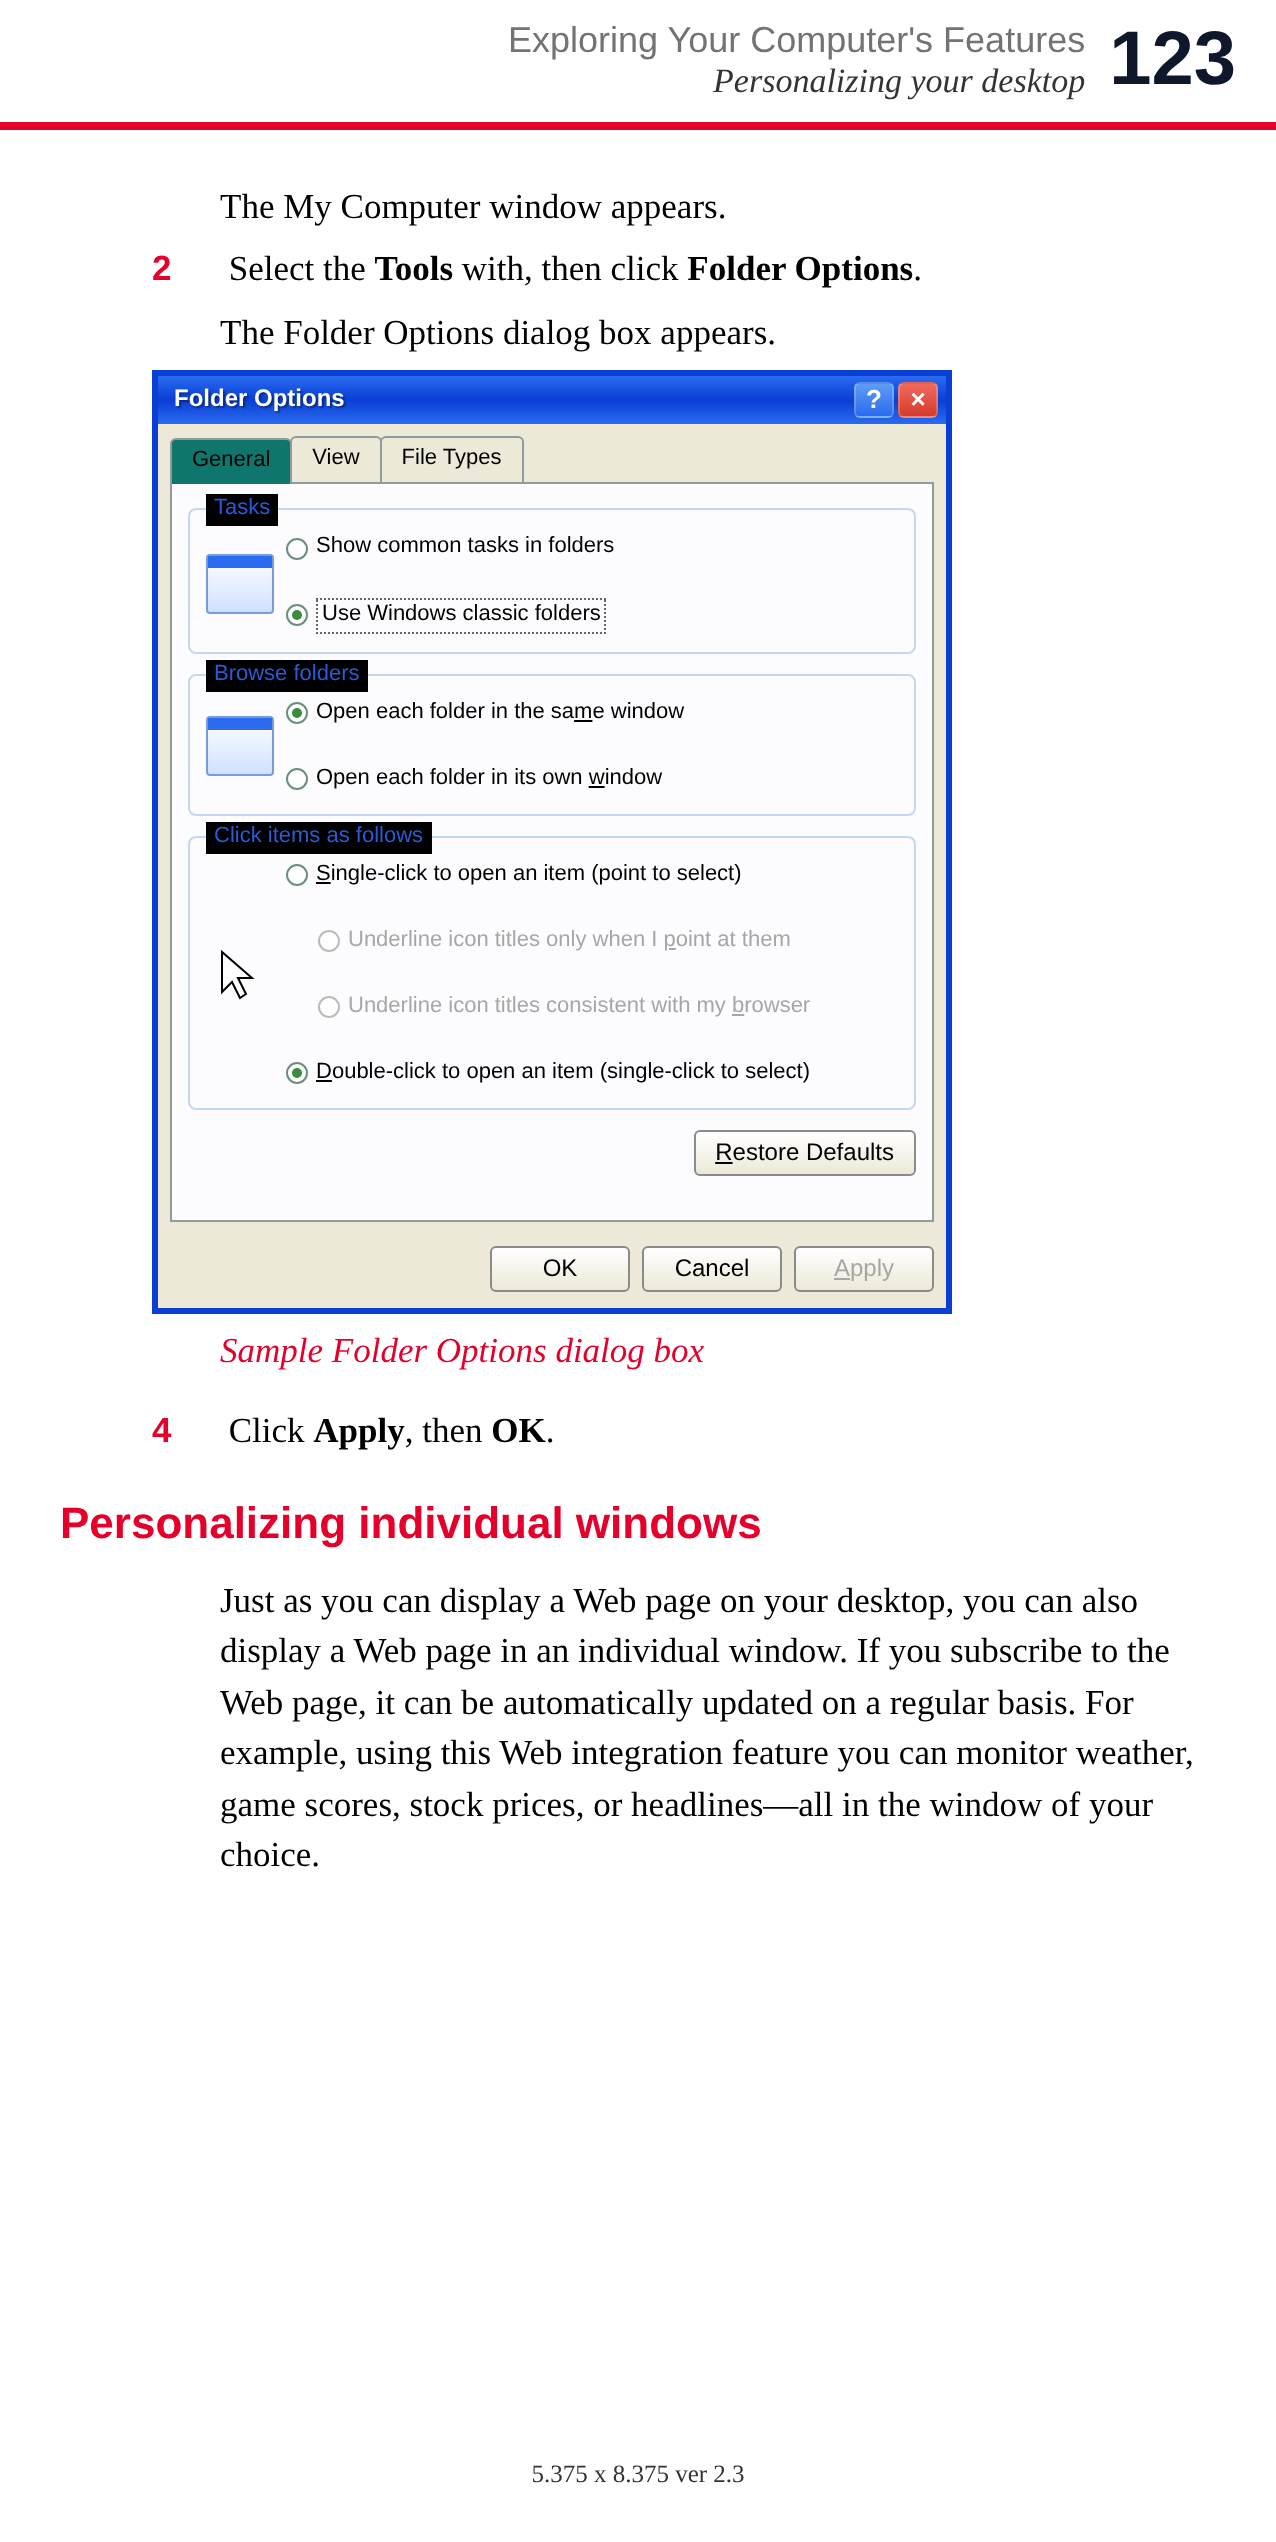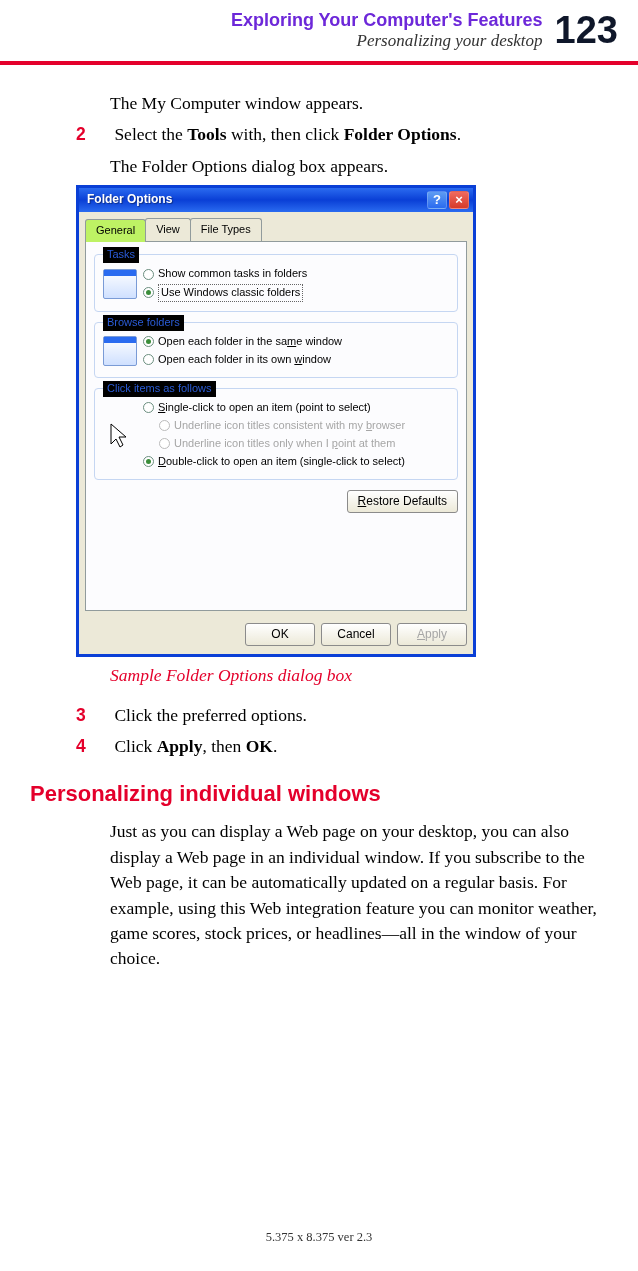--- a/index.html
+++ b/index.html
@@ -19,22 +19,22 @@
     text-align: right;
   }
   .header-titles {
     display: inline-block;
     vertical-align: top;
     text-align: right;
     margin-right: 8px;
   }
   .chapter-title {
     font-family: Arial, Helvetica, sans-serif;
-    font-weight: bold;
-    color: #6d28d9;
+    font-weight: normal;
+    color: #737373;
     font-size: 18px;
   }
   .section-title {
     font-style: italic;
     font-size: 17px;
     color: #333;
   }
   .page-number {
     display: inline-block;
     vertical-align: top;
@@ -125,21 +125,21 @@
   }
   .tab {
     padding: 3px 10px;
     border: 1px solid #919b9c;
     border-bottom: none;
     background: #ece9d8;
     border-radius: 3px 3px 0 0;
     margin-right: -1px;
     position: relative;
   }
-  .tab.active { background: #bef264; z-index: 2; top: 1px; }
+  .tab.active { background: #0f766e; z-index: 2; top: 1px; }
   .tab-body {
     margin: 0 6px 6px 6px;
     background: #fcfcfe;
     border: 1px solid #919b9c;
     padding: 8px 8px 10px 8px;
     min-height: 370px;
     position: relative;
   }
   .group {
     border: 1px solid #c5d6f2;
@@ -160,21 +160,21 @@
   .grow {
     display: flex;
     align-items: center;
     margin: 1px 0;
   }
   .gicon {
     width: 34px; height: 30px;
     margin-right: 6px;
     flex-shrink: 0;
   }
-  .radio-col { display: flex; flex-direction: column; gap: 2px; }
+  .radio-col { display: flex; flex-direction: column; gap: 17px; }
   .radio-row { display: flex; align-items: center; gap: 4px; }
   .radio {
     width: 11px; height: 11px;
     border: 1px solid #6b8e7f;
     border-radius: 50%;
     background: #fff;
     display: inline-flex;
     align-items: center;
     justify-content: center;
     flex-shrink: 0;
@@ -315,25 +315,25 @@
                 <polygon points="8,4 8,24 13,19 17,27 20,25 16,17 23,17" fill="#fff" stroke="#000" stroke-width="1"></polygon>
               </svg>
           </span>
           <div class="radio-col">
             <div class="radio-row">
               <span class="radio"></span>
               <span><span class="u">S</span><span>ingle-click to open an item (point to select)</span></span>
             </div>
             <div class="radio-row" style="margin-left:16px;">
               <span class="radio disabled"></span>
-              <span class="disabled-text"><span>Underline icon titles consistent with my </span><span class="u">b</span><span>rowser</span></span>
+              <span class="disabled-text"><span>Underline icon titles only when I </span><span class="u">p</span><span>oint at them</span></span>
             </div>
             <div class="radio-row" style="margin-left:16px;">
               <span class="radio disabled"></span>
-              <span class="disabled-text"><span>Underline icon titles only when I </span><span class="u">p</span><span>oint at them</span></span>
+              <span class="disabled-text"><span>Underline icon titles consistent with my </span><span class="u">b</span><span>rowser</span></span>
             </div>
             <div class="radio-row">
               <span class="radio checked"></span>
               <span><span class="u">D</span><span>ouble-click to open an item (single-click to select)</span></span>
             </div>
           </div>
         </div>
       </div>
 
       <div class="btnbar-right">
@@ -343,24 +343,20 @@
     </div>
     <div class="bottom-bar">
       <span class="winbtn sm">OK</span>
       <span class="winbtn sm">Cancel</span>
       <span class="winbtn sm disabled"><span class="u">A</span><span>pply</span></span>
     </div>
   </div>
 
   <div class="caption">Sample Folder Options dialog box</div>
 
-  <div class="step-line">
-    <span class="step-num">3</span>
-    <span>Click the preferred options.</span>
-  </div>
 
   <div class="step-line">
     <span class="step-num">4</span>
     <span>
       <span>Click </span><span class="b">Apply</span><span>, then </span><span class="b">OK</span><span>.</span>
     </span>
   </div>
 
   <div class="subhead">Personalizing individual windows</div>
 

